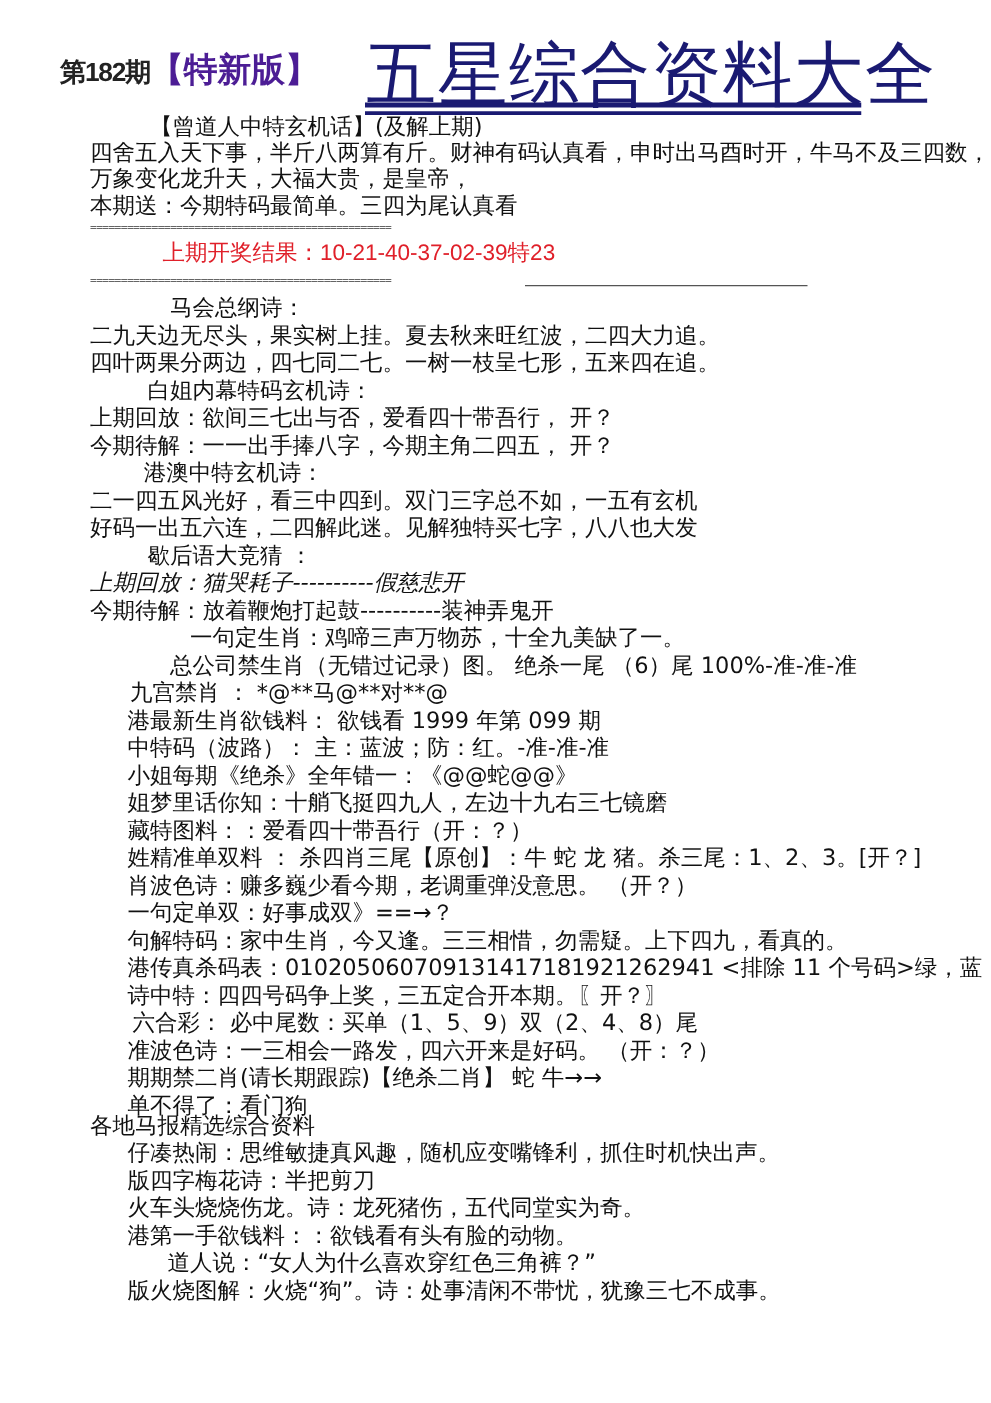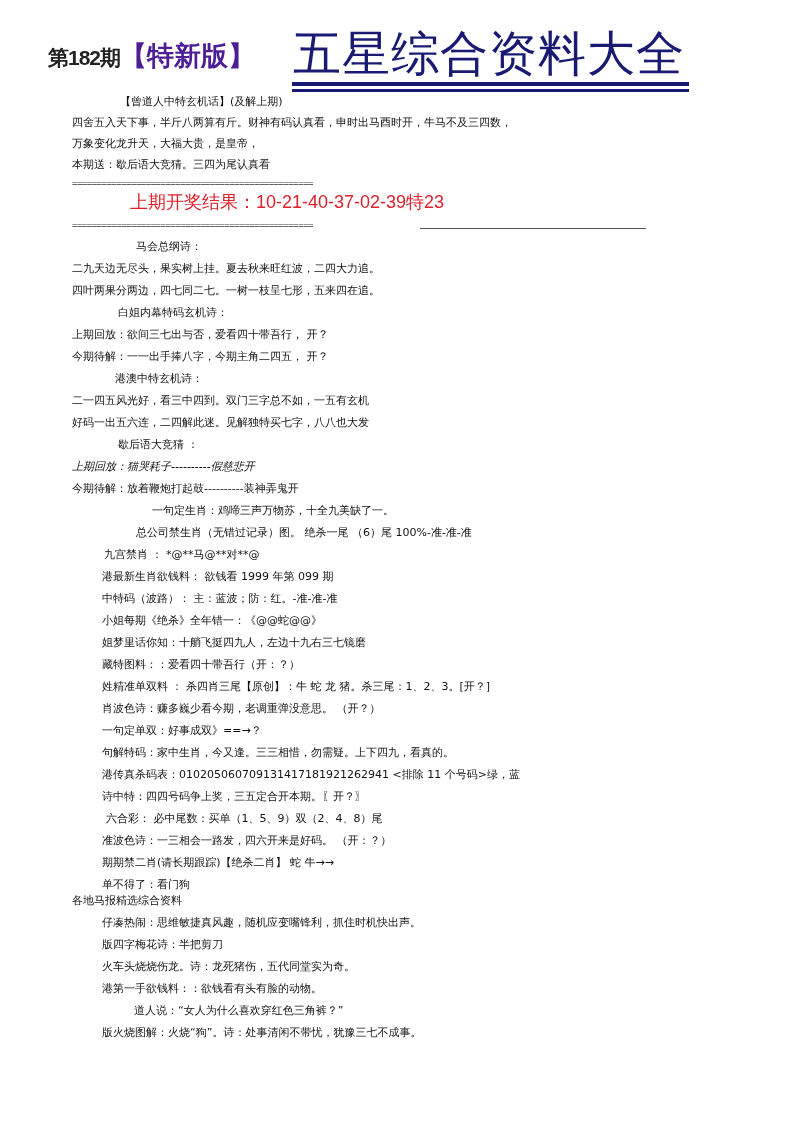--- a/index.html
+++ b/index.html
@@ -2,44 +2,44 @@
 <html><head>
   <meta charset="utf-8">
   <style>
     html, body { margin: 0; padding: 0; background: #ffffff; }
     body { width: 793px; height: 1122px; position: relative; overflow: hidden;
            font-family: "DejaVu Sans", "Liberation Sans", sans-serif; color: #111; }
     .abs { position: absolute; white-space: nowrap; }
     .header-issue { left: 48px; top: 44px; font-size: 21px; font-weight: bold; color: #222;
                     font-family: "Liberation Sans", sans-serif; letter-spacing: -1px; }
     .header-edition { left: 120px; top: 38px; font-size: 27px; font-weight: bold; color: #4c1d95; }
-    .header-title { left: 293px; top: 22px; font-size: 48px; color: #1a1a72;
+    .header-title { left: 293px; top: 22px; font-size: 56px; color: #1a1a72;
                     font-family: "DejaVu Serif", "Liberation Serif", serif; letter-spacing: 1px; }
     .title-rule1 { left: 292px; top: 82px; width: 397px; height: 4px; background: #1a1a72; }
     .title-rule2 { left: 292px; top: 89px; width: 397px; height: 3px; background: #1a1a72; }
-    .line { font-size: 11px; line-height: 22px; left: 0; }
+    .line { font-size: 18px; line-height: 22px; left: 0; }
     .sep { font-family: "DejaVu Sans Mono", "Liberation Mono", monospace; font-size: 9px;
            color: #333; letter-spacing: -0.5px; }
     .results { left: 130px; top: 190px; font-size: 18px; color: #e0202a;
                font-family: "Liberation Sans", "DejaVu Sans", sans-serif; }
     .thin-rule { height: 1px; background: #555; }
   </style>
 </head>
 <body>
 
 <div class="abs header-issue">第182期</div>
 <div class="abs header-edition">【特新版】</div>
 <div class="abs header-title">五星综合资料大全</div>
 <div class="abs title-rule1"></div>
 <div class="abs title-rule2"></div>
 
 <div class="abs line" style="left:120px; top:91px;">【曾道人中特玄机话】(及解上期)</div>
 <div class="abs line" style="left:72px; top:112px;">四舍五入天下事，半斤八两算有斤。财神有码认真看，申时出马酉时开，牛马不及三四数，</div>
 <div class="abs line" style="left:72px; top:133px;">万象变化龙升天，大福大贵，是皇帝，</div>
-<div class="abs line" style="left:72px; top:154px;">本期送：歇后语大竞猜。三四为尾认真看</div>
+<div class="abs line" style="left:72px; top:154px;">本期送：今期特码最简单。三四为尾认真看</div>
 
 <div class="abs sep" style="left:72px; top:178px;">=================================================</div>
 <div class="abs results">
   <span>上期开奖结果：</span><span>10-21-40-37-02-39特23</span>
 </div>
 <div class="abs sep" style="left:72px; top:220px;">=================================================</div>
 <div class="abs thin-rule" style="left:420px; top:228px; width:226px;"></div>
 
 <div id="sections">
     <div class="abs line" style="left: 136px; top: 236px;">马会总纲诗：</div>

